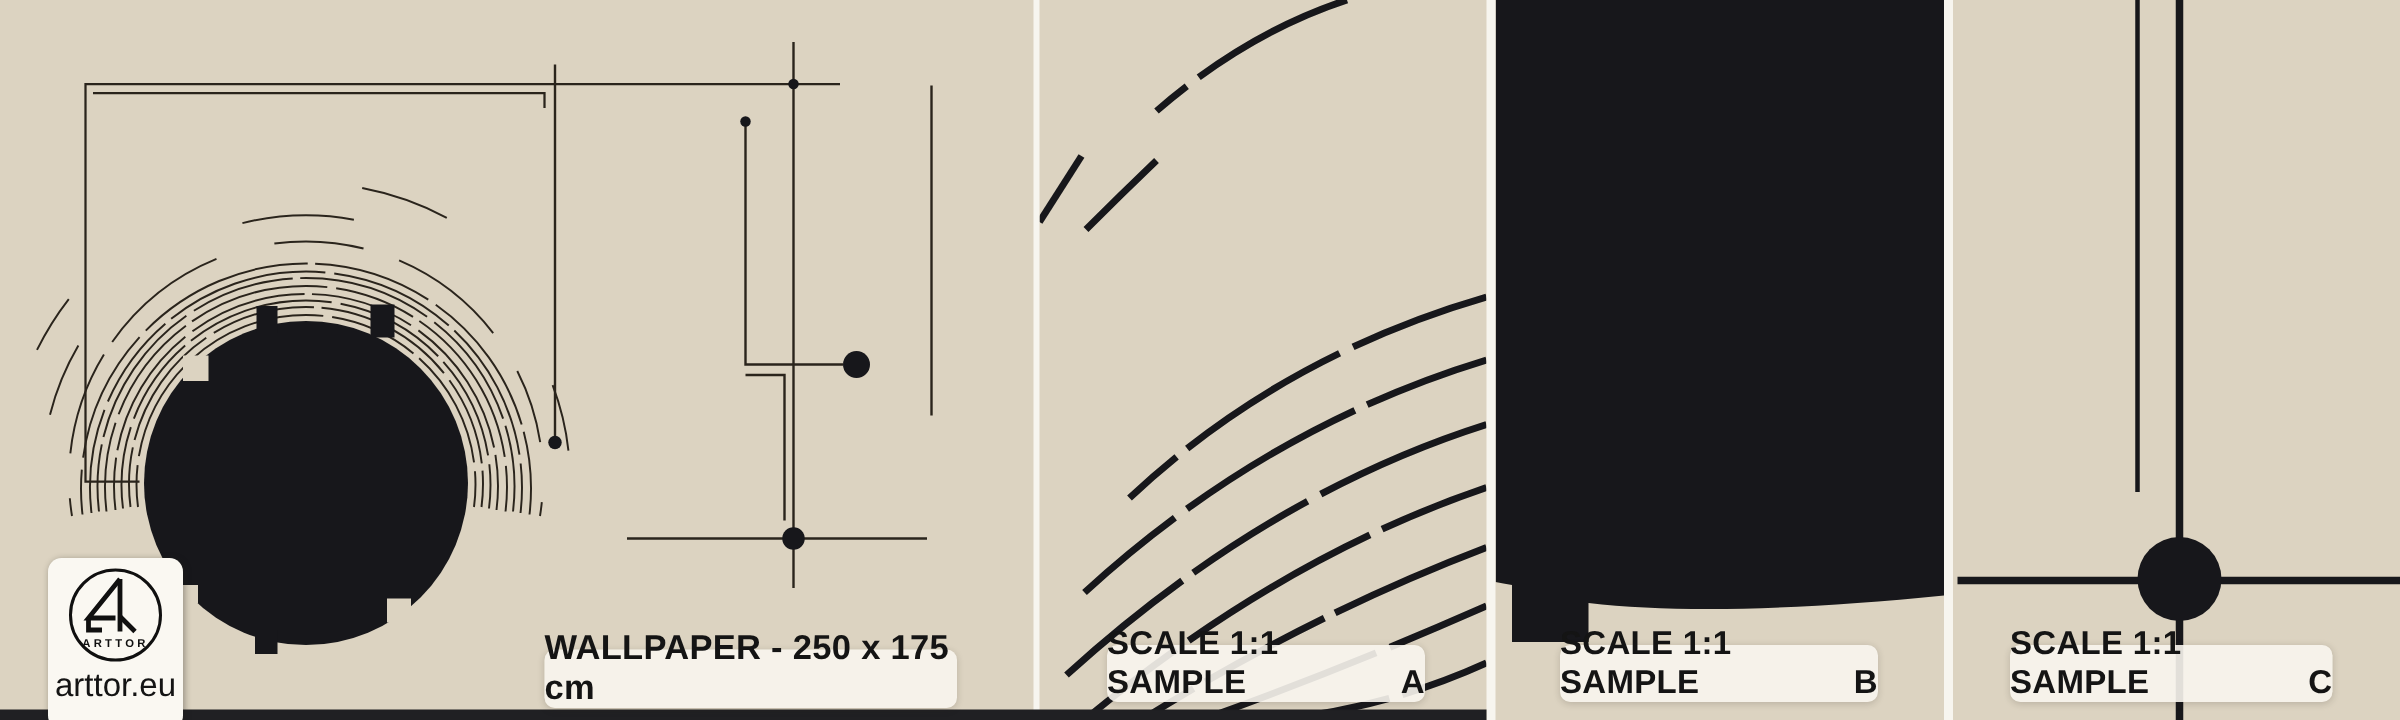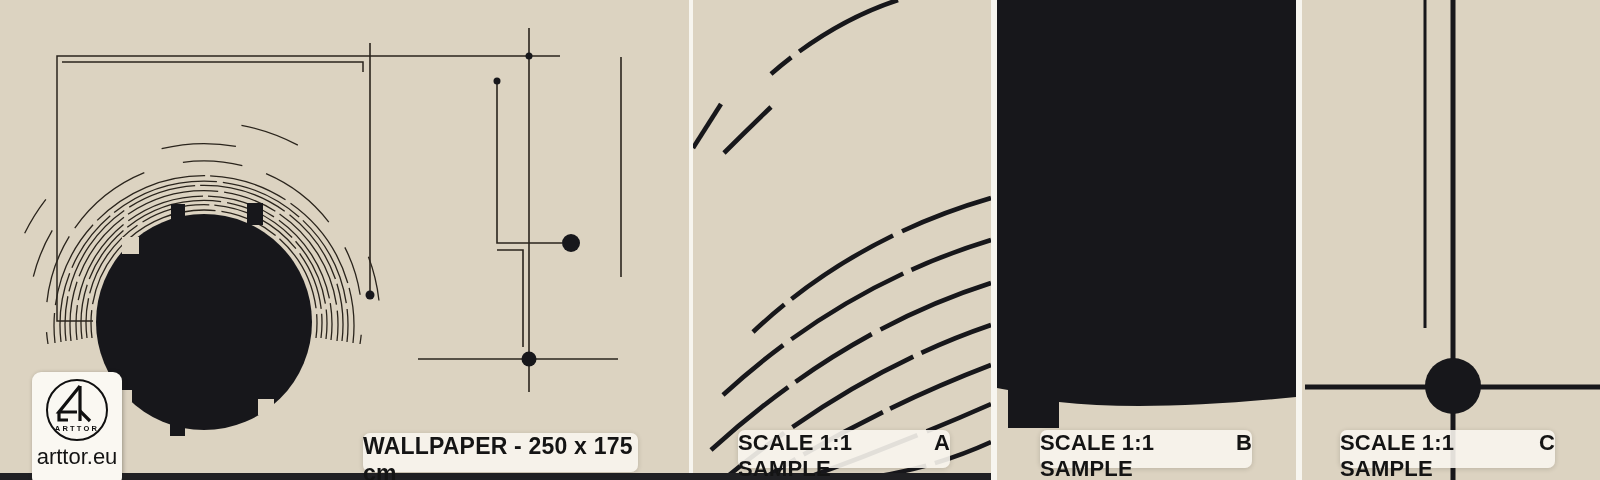--- a/index.html
+++ b/index.html
@@ -4,21 +4,21 @@
 <style>
   html,body{margin:0;padding:0;background:#888;}
   .stage{position:relative;width:1600px;height:480px;overflow:hidden;
          background:var(--beige,#dcd3c1);
          font-family:"Liberation Sans",sans-serif;}
   .panel{position:absolute;top:0;height:480px;}
   .sep{position:absolute;top:0;height:480px;background:var(--sep,#f7f5ef);z-index:3;}
   .strip{position:absolute;left:0;top:473px;width:991px;height:7px;background:var(--strip,#202023);z-index:4;}
   svg{display:block;}
   
-  .plabel{position:absolute;z-index:6;display:flex;align-items:flex-start;justify-content:center;
+  .plabel{position:absolute;z-index:6;display:flex;align-items:flex-end;justify-content:center;
           border-radius:7px;color:var(--text,#141414);font-weight:bold;letter-spacing:.2px;
           box-shadow:0 1px 5px rgba(40,35,25,.18);}
   .plabel::before{content:"";position:absolute;inset:0;border-radius:7px;
           background:var(--labelbg,#f8f5ee);opacity:.9;z-index:-1;}
   .plabel .ltr{margin-left:9px;}
   #wallpaper-label{left:363px;top:433px;width:275px;height:39px;font-size:23px;}
   #label-a{left:738px;top:430px;width:212px;height:38px;font-size:22px;}
   #label-b{left:1040px;top:430px;width:212px;height:38px;font-size:22px;}
   #label-c{left:1340px;top:430px;width:215px;height:38px;font-size:22px;}
   

